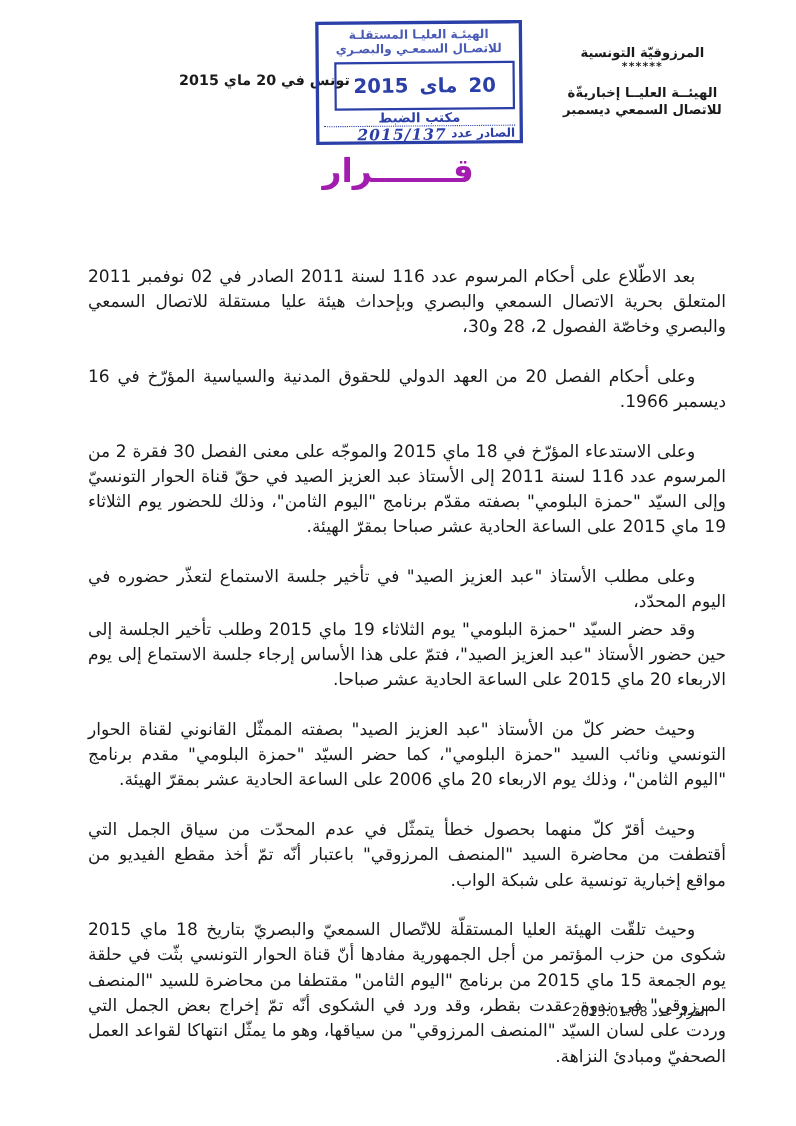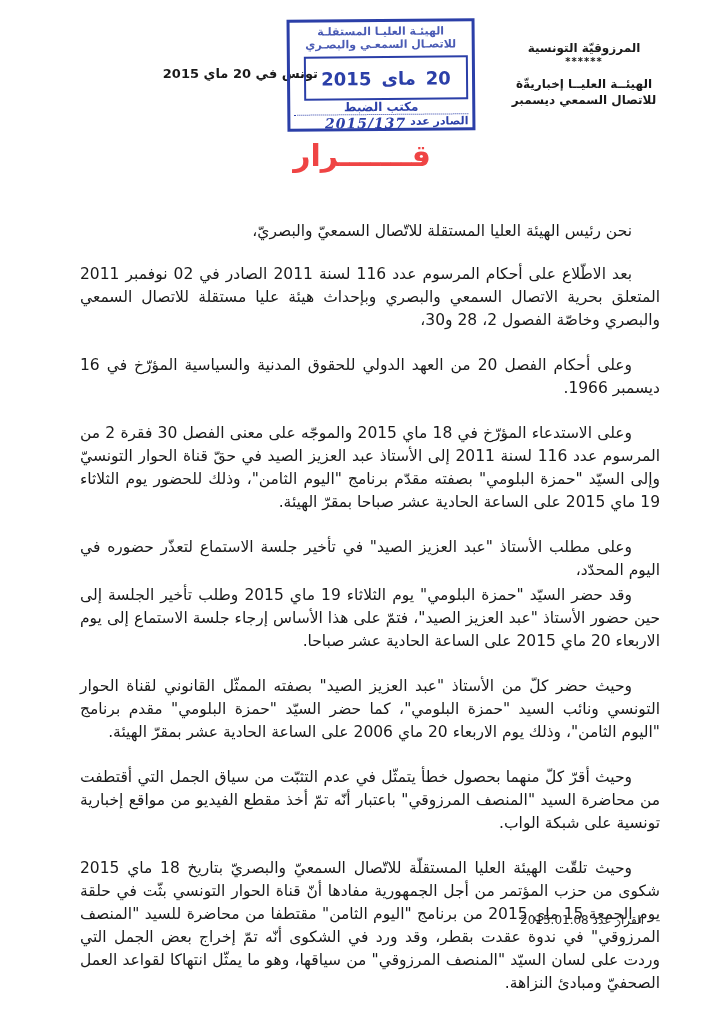--- a/index.html
+++ b/index.html
@@ -13,21 +13,21 @@
   .header-left { position: absolute; left: 130px; top: 66px; width: 160px; text-align: right; direction: rtl; font-weight: bold; font-size: 13px; margin-left: 28px; }
 
   .stamp { position: absolute; left: 287px; top: 19px; width: 188px; height: 112px; border: 3px solid #2b3fa8; color: #2b3fa8; box-sizing: border-box; transform: rotate(-0.5deg); }
   .stamp .s-line { text-align: center; direction: rtl; font-size: 11px; line-height: 13px; font-weight: bold; opacity: 0.85; }
   .stamp .s-line.first { margin-top: 3px; }
   .stamp .date-box { position: absolute; left: 14px; right: 4px; top: 34px; height: 40px; border: 2px solid #2b3fa8; display: flex; align-items: center; justify-content: center; direction: rtl; font-size: 18px; font-weight: bold; gap: 10px; }
   .stamp .office { position: absolute; left: 0; right: 0; top: 78px; text-align: center; direction: rtl; font-size: 12px; font-weight: bold; }
   .stamp .issued { position: absolute; left: 4px; right: 4px; top: 92px; direction: rtl; font-size: 11px; font-weight: bold; display: flex; gap: 4px; white-space: nowrap; border-top: 1px dotted #2b3fa8; }
   .stamp .issued .num { font-family: "DejaVu Serif", serif; font-style: italic; font-size: 14px; letter-spacing: 1px; }
 
-  .title { position: absolute; left: 0; width: 724px; top: 138px; text-align: center; direction: rtl; font-size: 30px; font-weight: bold; color: #ef4444; letter-spacing: 0; }
+  .title { position: absolute; left: 0; width: 724px; top: 138px; text-align: center; direction: rtl; font-size: 30px; font-weight: bold; color: #a21caf; letter-spacing: 0; }
 
   .body { position: absolute; left: 80px; width: 580px; top: 220px; direction: rtl; text-align: justify; font-size: 15.5px; line-height: 23px; }
   .body p { margin: 0; text-indent: 28px; }
   .body .gap-1 { margin-top: 20px; }
   .body .gap-2 { margin-top: 22px; }
   .body .gap-0 { margin-top: 2px; }
 
   .footer-ref { position: absolute; right: 80px; top: 913px; direction: rtl; font-size: 12px; }
 </style>
 </head>
@@ -55,26 +55,25 @@
     <div class="office">مكتب الضبط</div>
     <div class="issued">
       <span>الصادر عدد</span>
       <span class="num">2015/137</span>
     </div>
   </div>
 
   <div class="title">قـــــــرار</div>
 
   <div class="body">
-    <p>نحن رئيس الهيئة العليا المستقلة للاتّصال السمعيّ والبصريّ،</p>
     <p class="gap-1">بعد الاطّلاع على أحكام المرسوم عدد 116 لسنة 2011 الصادر في 02 نوفمبر 2011 المتعلق بحرية الاتصال السمعي والبصري وبإحداث هيئة عليا مستقلة للاتصال السمعي والبصري وخاصّة الفصول 2، 28 و30،</p>
     <p class="gap-2">وعلى أحكام الفصل 20 من العهد الدولي للحقوق المدنية والسياسية المؤرّخ في 16 ديسمبر 1966.</p>
     <p class="gap-2">وعلى الاستدعاء المؤرّخ في 18 ماي 2015 والموجّه على معنى الفصل 30 فقرة 2 من المرسوم عدد 116 لسنة 2011 إلى الأستاذ عبد العزيز الصيد في حقّ قناة الحوار التونسيّ وإلى السيّد "حمزة البلومي" بصفته مقدّم برنامج "اليوم الثامن"، وذلك للحضور يوم الثلاثاء 19 ماي 2015 على الساعة الحادية عشر صباحا بمقرّ الهيئة.</p>
     <p class="gap-2">وعلى مطلب الأستاذ "عبد العزيز الصيد" في تأخير جلسة الاستماع لتعذّر حضوره في اليوم المحدّد،</p>
     <p class="gap-0">وقد حضر السيّد "حمزة البلومي" يوم الثلاثاء 19 ماي 2015 وطلب تأخير الجلسة إلى حين حضور الأستاذ "عبد العزيز الصيد"، فتمّ على هذا الأساس إرجاء جلسة الاستماع إلى يوم الاربعاء 20 ماي 2015 على الساعة الحادية عشر صباحا.</p>
     <p class="gap-2">وحيث حضر كلّ من الأستاذ "عبد العزيز الصيد" بصفته الممثّل القانوني لقناة الحوار التونسي ونائب السيد "حمزة البلومي"، كما حضر السيّد "حمزة البلومي" مقدم برنامج "اليوم الثامن"، وذلك يوم الاربعاء 20 ماي 2006 على الساعة الحادية عشر بمقرّ الهيئة.</p>
-    <p class="gap-2">وحيث أقرّ كلّ منهما بحصول خطأ يتمثّل في عدم التثبّت من سياق الجمل التي أقتطفت من محاضرة السيد "المنصف المرزوقي" باعتبار أنّه تمّ أخذ مقطع الفيديو من مواقع إخبارية تونسية على شبكة الواب.</p>
+    <p class="gap-2">وحيث أقرّ كلّ منهما بحصول خطأ يتمثّل في عدم المحدّت من سياق الجمل التي أقتطفت من محاضرة السيد "المنصف المرزوقي" باعتبار أنّه تمّ أخذ مقطع الفيديو من مواقع إخبارية تونسية على شبكة الواب.</p>
     <p class="gap-2">وحيث تلقّت الهيئة العليا المستقلّة للاتّصال السمعيّ والبصريّ بتاريخ 18 ماي 2015 شكوى من حزب المؤتمر من أجل الجمهورية مفادها أنّ قناة الحوار التونسي بثّت في حلقة يوم الجمعة 15 ماي 2015 من برنامج "اليوم الثامن" مقتطفا من محاضرة للسيد "المنصف المرزوقي" في ندوة عقدت بقطر، وقد ورد في الشكوى أنّه تمّ إخراج بعض الجمل التي وردت على لسان السيّد "المنصف المرزوقي" من سياقها، وهو ما يمثّل انتهاكا لقواعد العمل الصحفيّ ومبادئ النزاهة.</p>
   </div>
 
   <div class="footer-ref">القرار عدد 2015.01.08</div>
 
 </div>
 
 </body></html>

